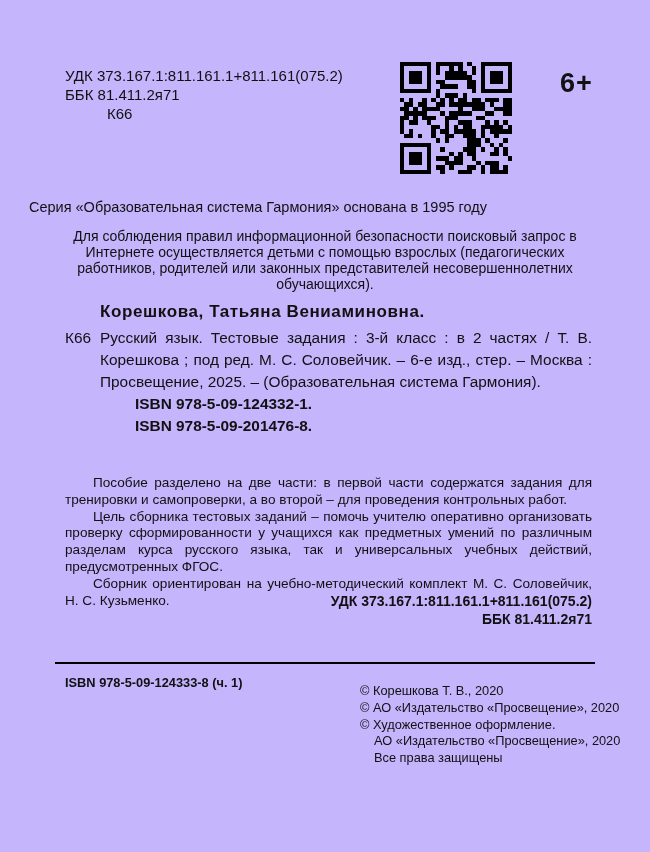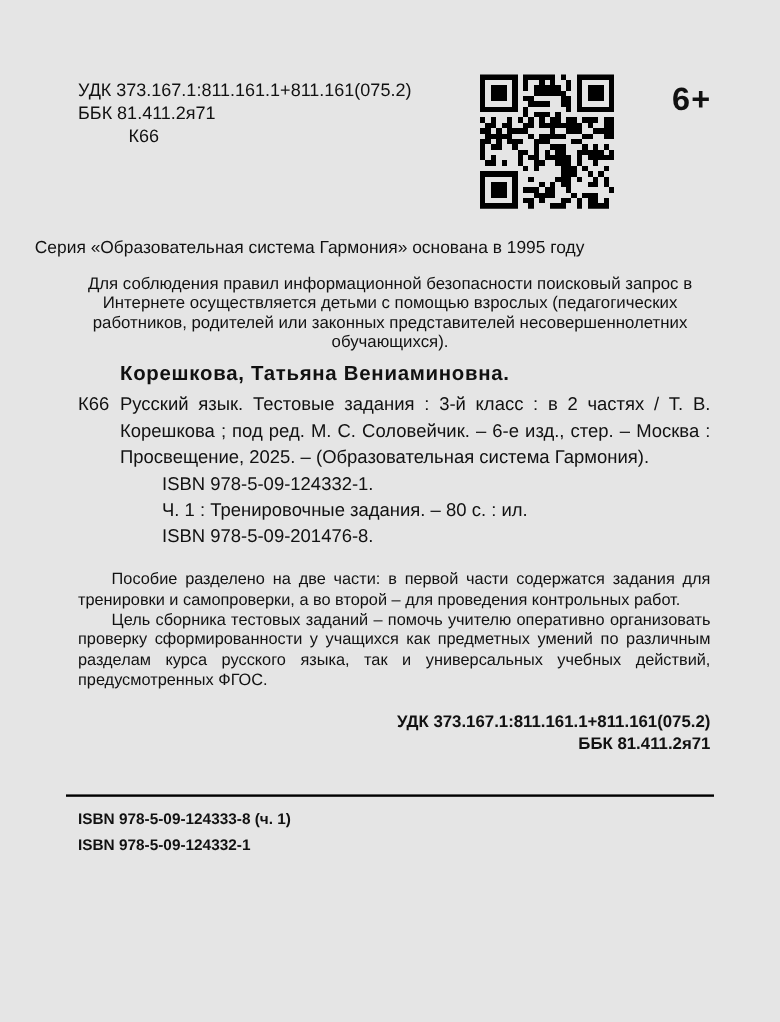--- a/index.html
+++ b/index.html
@@ -4,39 +4,39 @@
 <style>
   * { box-sizing: border-box; }
   html, body { margin: 0; padding: 0; }
   body {
     width: 650px; height: 852px;
     background: #ffffff;
     color: #111;
     font-family: "Liberation Sans", sans-serif;
     -webkit-font-smoothing: antialiased;
   }
-  .page { position: relative; width: 650px; height: 852px; background: #e5e5e5; overflow: hidden; }
+  .page { position: relative; width: 650px; height: 852px; background: #c4b5fd; overflow: hidden; }
 
   .top-codes { position: absolute; left: 65px; top: 66px; font-size: 15px; line-height: 19px; }
   .top-codes .code-k { padding-left: 42px; }
 
   .qr { position: absolute; left: 400px; top: 62px; width: 112px; height: 112px; }
 
   .age-badge { position: absolute; left: 560px; top: 68px; font-size: 27px; font-weight: bold; letter-spacing: 1px; }
 
   .series { position: absolute; left: 0; top: 199px; width: 516px; text-align: center; font-size: 14.5px; }
 
   .notice { position: absolute; left: 68px; top: 228px; width: 514px; text-align: center; font-size: 14px; line-height: 16px; }
 
   .author { position: absolute; left: 100px; top: 302px; font-size: 17px; font-weight: bold; letter-spacing: 0.6px; }
 
   .entry { position: absolute; left: 65px; top: 327px; width: 527px; font-size: 15.4px; line-height: 22px; }
   .entry .bib { position: relative; padding-left: 35px; text-align: justify; }
   .entry .bib .entry-code { position: absolute; left: 0; top: 0; }
-  .entry .sub { padding-left: 70px; }
+  .entry .sub { padding-left: 70px; font-weight: bold; }
 
   .annotations { position: absolute; left: 65px; top: 475px; width: 527px; font-size: 13.6px; line-height: 16.8px; }
   .annotations p { margin: 0; text-indent: 28px; text-align: justify; }
 
   .bottom-codes { position: absolute; left: 65px; top: 592px; width: 527px; text-align: right; font-weight: bold; font-size: 14px; line-height: 18px; }
 
   .rule { position: absolute; left: 55px; top: 662px; width: 540px; border-top: 2px solid #000; }
 
   .footer-left { position: absolute; left: 65px; top: 672px; font-size: 12.8px; font-weight: bold; line-height: 21px; }
   .footer-right { position: absolute; left: 360px; top: 683px; font-size: 12.8px; line-height: 16.8px; }
@@ -386,35 +386,41 @@
   <div class="notice">Для соблюдения правил информационной безопасности поисковый запрос в Интернете осуществляется детьми с помощью взрослых (педагогических работников, родителей или законных представителей несовершеннолетних обучающихся).</div>
 
   <div class="author">Корешкова, Татьяна Вениаминовна.</div>
 
   <div class="entry">
     <div class="bib">
       <span class="entry-code">К66</span>
       <span>Русский язык. Тестовые задания : 3-й класс : в 2 частях / Т. В. Корешкова ; под ред. М. С. Соловейчик. – 6-е изд., стер. – Москва : Просвещение, 2025. – (Образовательная система Гармония).</span>
     </div>
     <div class="sub">ISBN 978-5-09-124332-1.</div>
-    <div class="sub">Ч. 1 : Тренировочные задания. – 80 с. : ил.</div>
     <div class="sub">ISBN 978-5-09-201476-8.</div>
   </div>
 
   <div class="annotations">
     <p>Пособие разделено на две части: в первой части содержатся задания для тренировки и самопроверки, а во второй – для проведения контрольных работ.</p>
     <p>Цель сборника тестовых заданий – помочь учителю оперативно организовать проверку сформированности у учащихся как предметных умений по различным разделам курса русского языка, так и универсальных учебных действий, предусмотренных ФГОС.</p>
+    <p>Сборник ориентирован на учебно-методический комплект М. С. Соловейчик, Н. С. Кузьменко.</p>
   </div>
 
   <div class="bottom-codes">
     <div>УДК 373.167.1:811.161.1+811.161(075.2)</div>
     <div>ББК 81.411.2я71</div>
   </div>
 
   <div class="rule"></div>
 
   <div class="footer-left">
     <div>ISBN 978-5-09-124333-8 (ч. 1)</div>
-    <div>ISBN 978-5-09-124332-1</div>
-  </div>
-
+  </div>
+
+  <div class="footer-right">
+    <div>© Корешкова Т. В., 2020</div>
+    <div>© АО «Издательство «Просвещение», 2020</div>
+    <div>© Художественное оформление.</div>
+    <div class="indent">АО «Издательство «Просвещение», 2020</div>
+    <div class="indent">Все права защищены</div>
+  </div>
 
 </div>
 
 </body></html>

